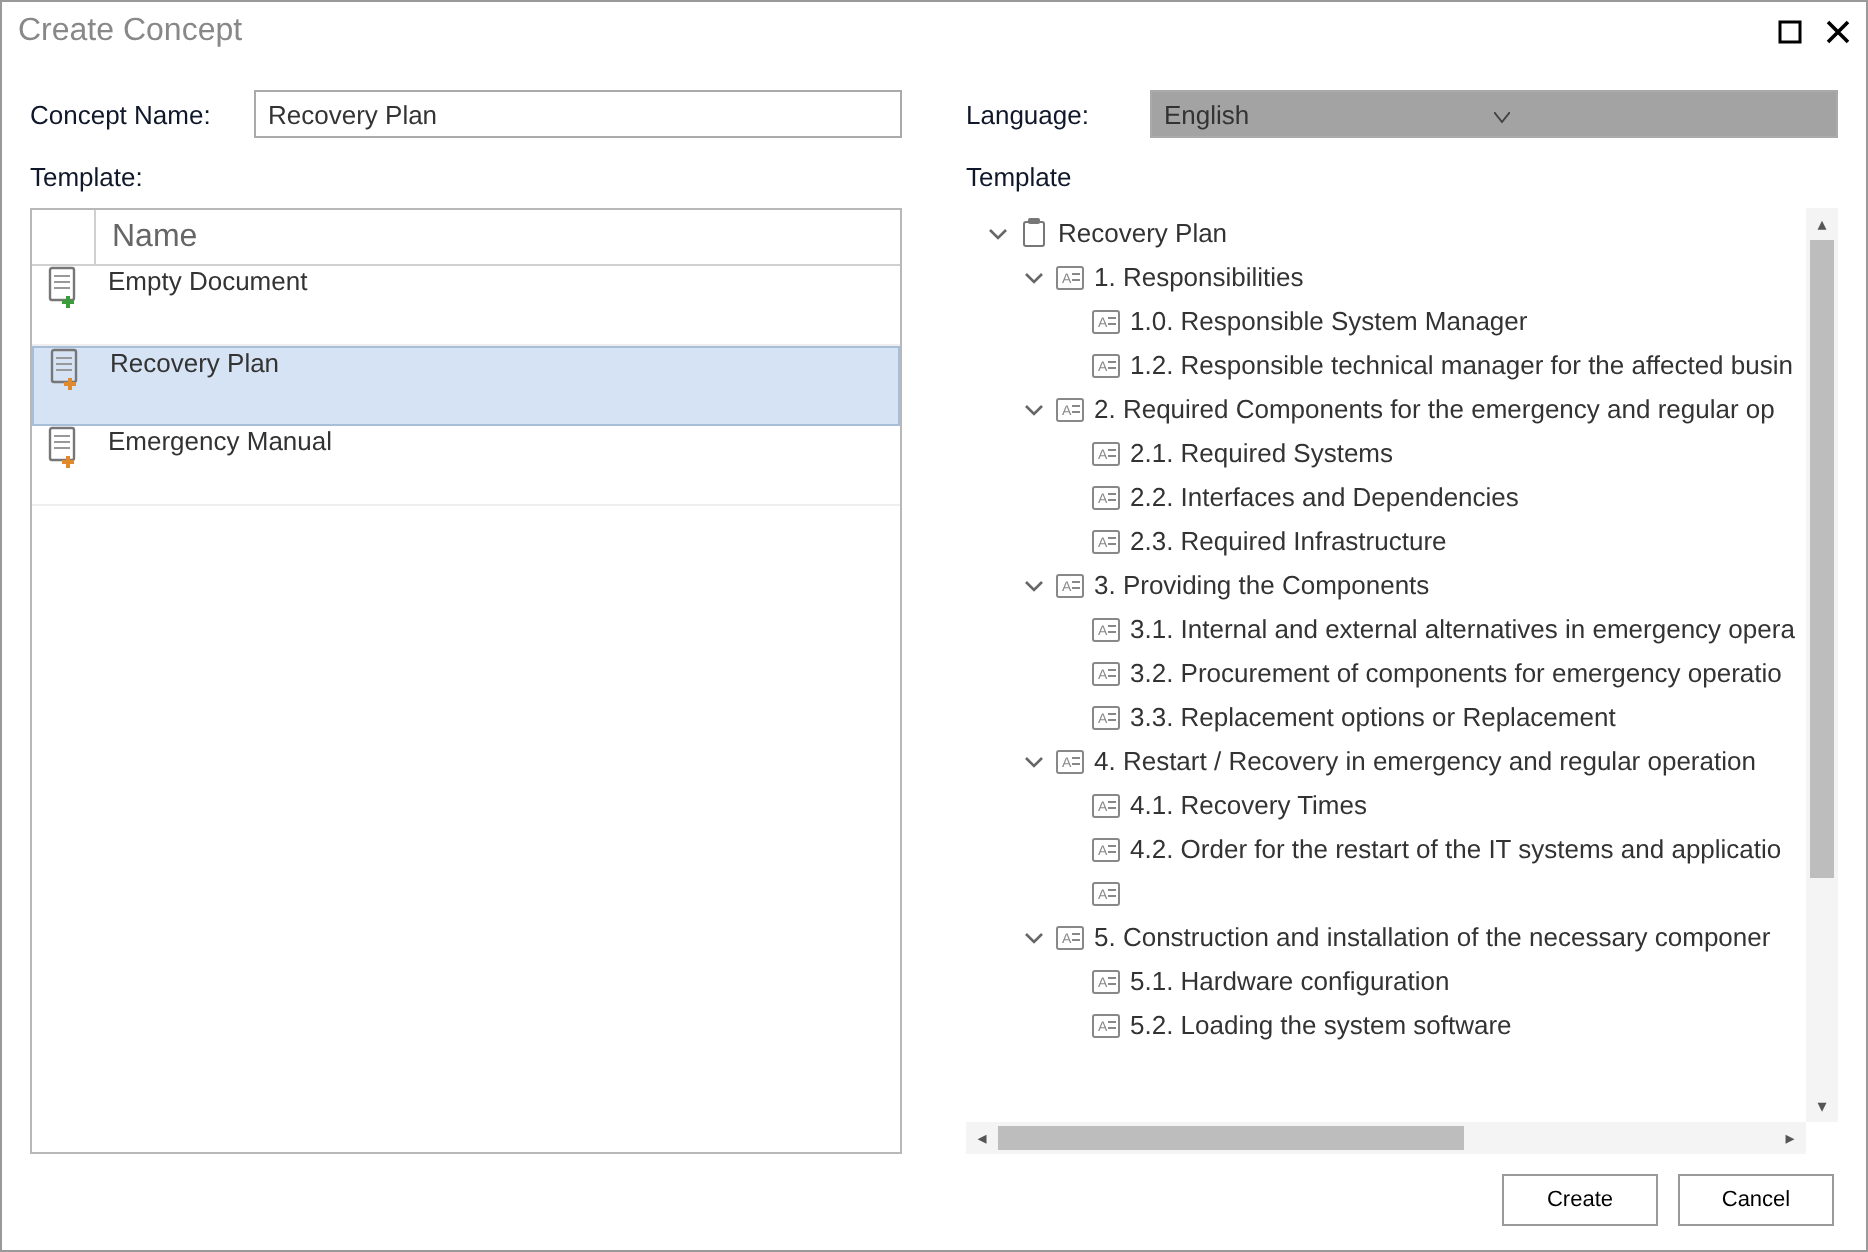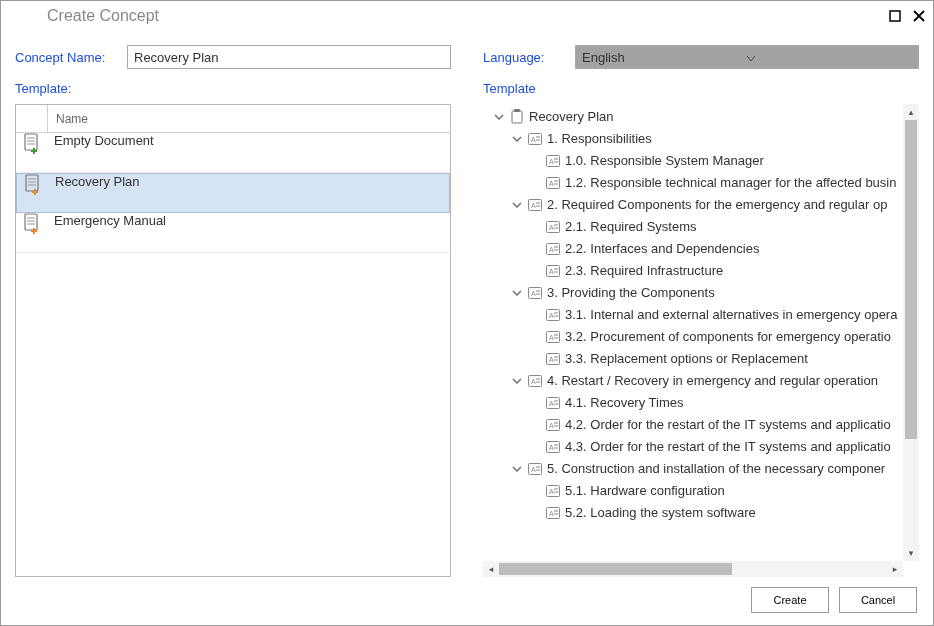--- a/index.html
+++ b/index.html
@@ -20,21 +20,20 @@
     background: #fff;
   }
   .titlebar {
     height: 30px;
     display: flex;
     align-items: center;
     padding: 0 8px;
     font-size: 16px;
     color: #888;
     border-bottom: none;
-    margin-left: 38px;
   }
   .titlebar-title { flex: 1; font-weight: 400; }
   .titlebar-controls { display: flex; gap: 12px; align-items: center; }
   .titlebar-controls svg { display: block; }
   .body {
     flex: 1;
     display: flex;
     flex-direction: column;
     padding: 8px 14px 12px 14px;
     min-height: 0;
@@ -44,21 +43,21 @@
     gap: 32px;
     align-items: center;
     margin-top: 6px;
   }
   .field-group {
     display: flex;
     align-items: center;
     gap: 12px;
     flex: 1;
   }
-  .label { color: #1d4ed8; }
+  .label { color: #0f172a; }
   .field-group .label { min-width: 100px; }
   .field-group.right .label { min-width: 80px; }
   .text-input {
     flex: 1;
     height: 24px;
     border: 1px solid #aaa;
     padding: 2px 6px;
     font-family: inherit;
     font-size: 13px;
     color: #333;
@@ -101,21 +100,21 @@
     display: flex;
     flex-direction: column;
     overflow: hidden;
   }
   .list-header {
     border-bottom: 1px solid #d0d0d0;
     display: flex;
     align-items: center;
     height: 28px;
     color: #666;
-    font-size: 12px;
+    font-size: 16px;
   }
   .list-header .col-icon { width: 32px; border-right: 1px solid #d0d0d0; height: 100%; }
   .list-header .col-name { padding-left: 8px; }
   .list-rows { flex: 1; overflow: auto; }
   .list-row {
     display: flex;
     align-items: flex-start;
     height: 40px;
     border-bottom: 1px solid #eee;
   }
@@ -481,21 +480,20 @@
               <div class="tree-row indent-2">
                 <span class="chev"></span>
                 <span class="node-icon item-icon">
                   <svg width="14" height="12">
                     <rect x="0.5" y="0.5" width="13" height="11" rx="1" fill="none" stroke="#888"></rect>
                     <text x="3" y="8.5" font-size="7" fill="#888" font-family="sans-serif">A</text>
                     <line x1="8" y1="4" x2="12" y2="4" stroke="#888"></line>
                     <line x1="8" y1="7" x2="12" y2="7" stroke="#888"></line>
                   </svg>
                 </span>
-                <span>4.3. Order for the restart of the IT systems and applicatio</span>
               </div>
               <div class="tree-row indent-1">
                 <span class="chev">
                   <svg width="10" height="10">
                     <path d="M1 3 L5 7 L9 3" fill="none" stroke="#666" stroke-width="1.3"></path>
                   </svg>
                 </span>
                 <span class="node-icon item-icon">
                   <svg width="14" height="12">
                     <rect x="0.5" y="0.5" width="13" height="11" rx="1" fill="none" stroke="#888"></rect>

